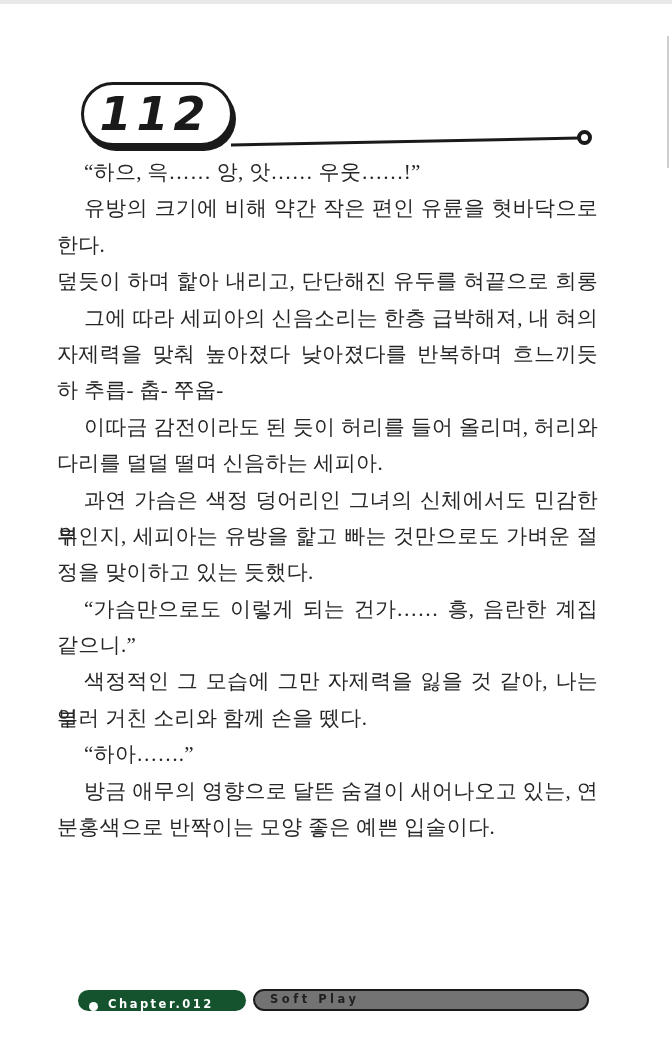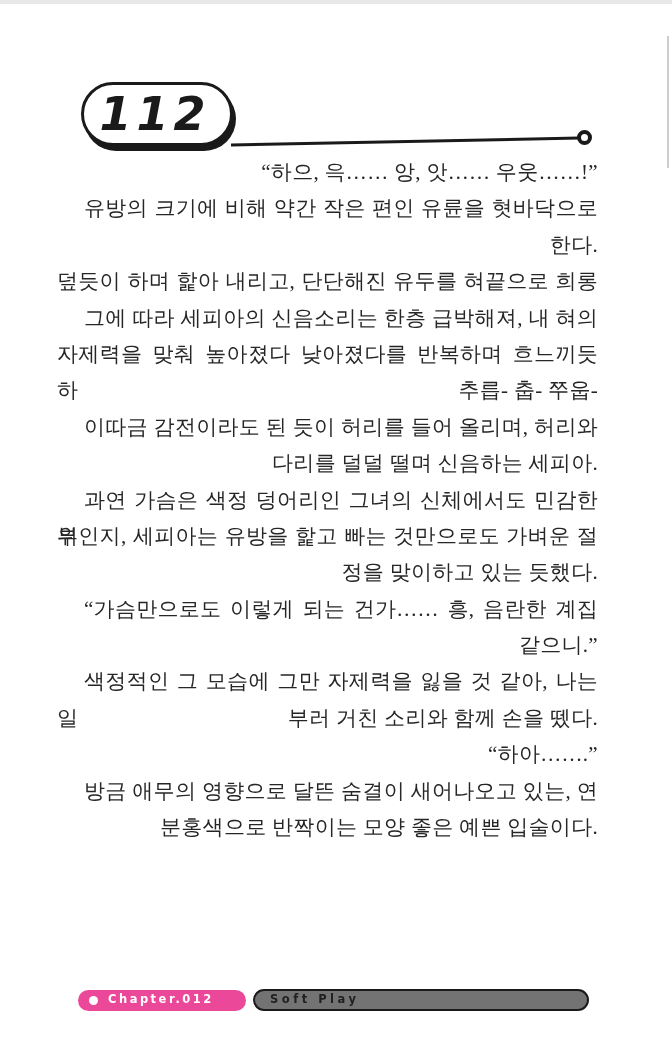--- a/index.html
+++ b/index.html
@@ -44,31 +44,31 @@
   }
 
   
   .body-text {
     position: absolute; left: 57px; top: 150px;
     width: 541px;
     font-size: 21px; line-height: 36.4px;
     color: #262626;
     letter-spacing: 0.3px;
   }
-  .text-line { height: 36.4px; white-space: nowrap; text-align: right; }
+  .text-line { height: 36.4px; white-space: nowrap; }
   .text-line.fill { white-space: normal; text-align: justify; text-align-last: justify; }
   .text-line.indent { padding-left: 27px; }
   .text-line.fill.indent { padding-left: 0; text-indent: 27px; }
 
   
   .chapter-badge {
     position: absolute; left: 78px; top: 986px;
     width: 168px; height: 21px;
-    background: #ec4899; border-radius: 11px;
-    display: flex; align-items: center;
+    background: #14532d; border-radius: 11px;
+    display: flex; align-items: flex-end;
     padding-left: 11px; box-sizing: border-box;
   }
   .chapter-dot {
     width: 9px; height: 9px; border-radius: 50%;
     background: #ffffff; margin-right: 10px; flex: 0 0 auto;
   }
   .chapter-label {
     color: #ffffff;
     font-family: "DejaVu Sans", "Liberation Sans", sans-serif;
     font-size: 11.5px; font-weight: bold; letter-spacing: 2.5px;

